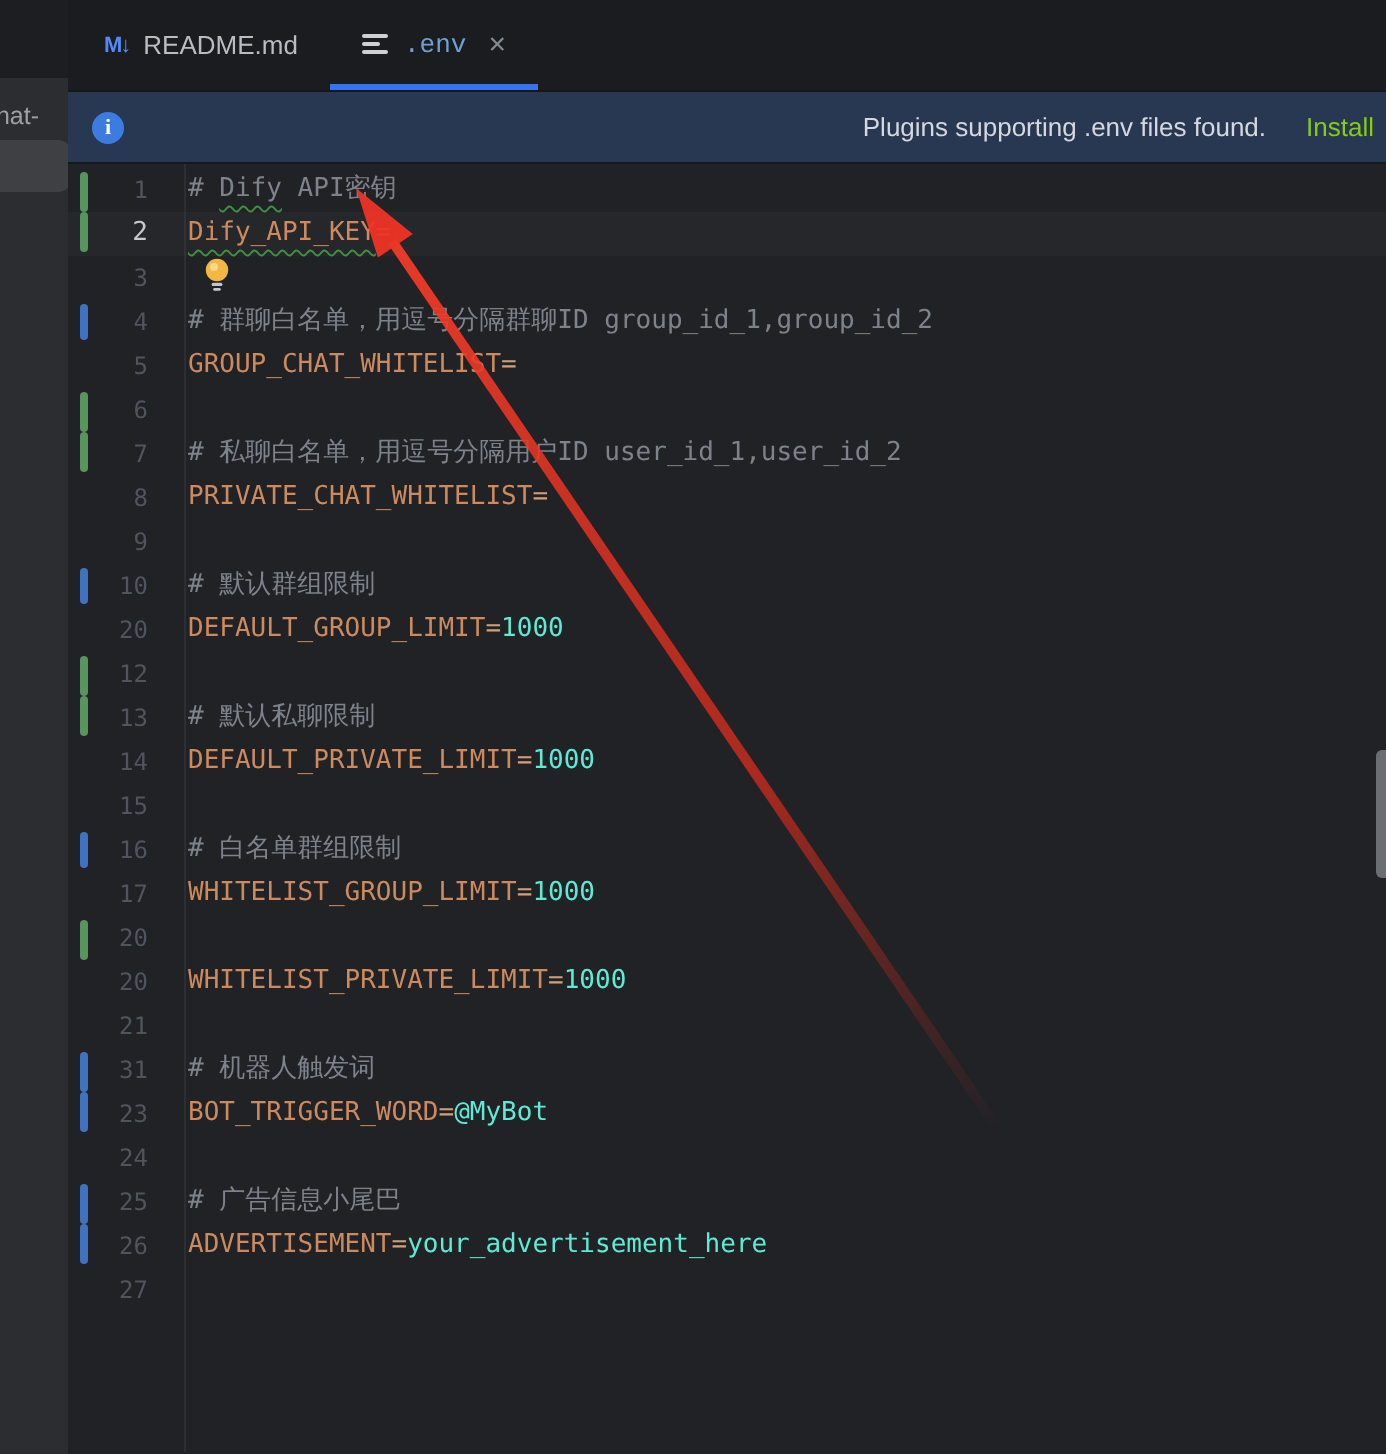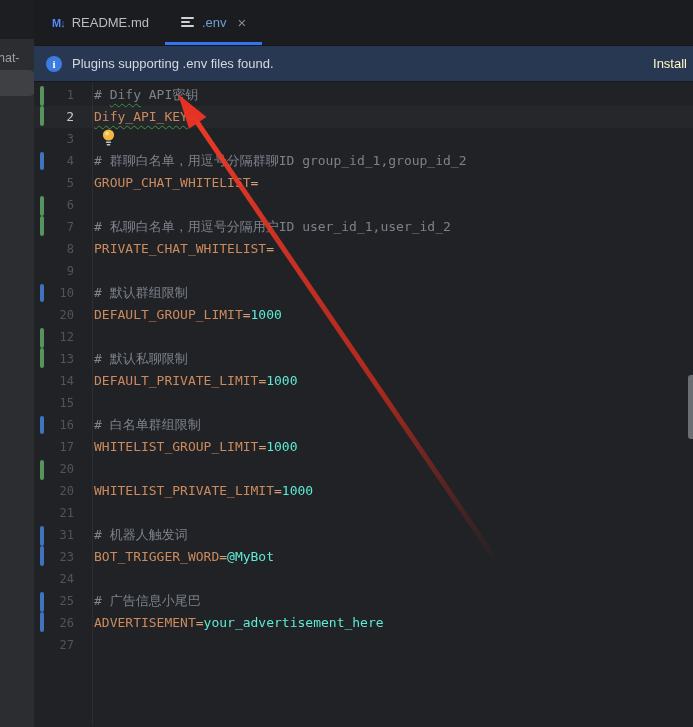--- a/index.html
+++ b/index.html
@@ -41,21 +41,21 @@
     position:relative; height:45px; background:#1b1c1f;
     display:flex; align-items:stretch; padding-left:2px;
   }
   .tab {
     position:relative; display:flex; align-items:center; gap:7px;
     padding:0 16px; color:#b9bcc2; font-size:13px; cursor:default;
   }
   .tab .md-icon {
     color:#548af7; font-weight:bold; font-size:11px; letter-spacing:-1px;
   }
-  .tab.active .env-label { color:#6e9fd6; }
+  .tab.active .env-label { color:#6e9fd6;font-family:Liberation Mono, monospace; }
   .tab.active::after {
     content:""; position:absolute; left:0; right:0; bottom:0; height:3px;
     background:#3574f0;
   }
   .tab .close-x {
     color:#868a91; font-size:15px; line-height:1; margin-left:4px;
   }
   .list-icon { display:inline-block; width:14px; height:12px; position:relative; }
   .list-icon i {
     position:absolute; left:0; height:2px; background:#ced0d6; border-radius:1px; display:block;
@@ -71,22 +71,22 @@
     display:flex; align-items:center; padding:0 6px 0 12px;
     font-size:13px; color:#d5d8de;
   }
   .info-icon {
     width:16px; height:16px; border-radius:50%; background:#3c7bdf;
     color:#fff; font-size:11px; font-weight:bold;
     font-family:"Liberation Serif", serif;
     display:flex; align-items:center; justify-content:center;
     margin-right:10px; flex:none;
   }
-  .banner-msg { flex:1 1 auto; white-space:nowrap; overflow:hidden; }
-  .install-link { color:#fef9c3; white-space:nowrap; margin-left:2px; cursor:pointer; }
+  .banner-msg { flex:1 1 auto; white-space:nowrap; overflow:hidden;text-align:right; }
+  .install-link { color:#84cc16; white-space:nowrap; margin-left:20px; cursor:pointer; }
 
   
   .code-area {
     position:relative; height:644px; overflow:hidden;
     font-family:"DejaVu Sans Mono", monospace; font-size:13px;
   }
   .code-area::before {
     content:""; position:absolute; left:58px; top:0; bottom:0; width:1px;
     background:#2c2e33;
   }

